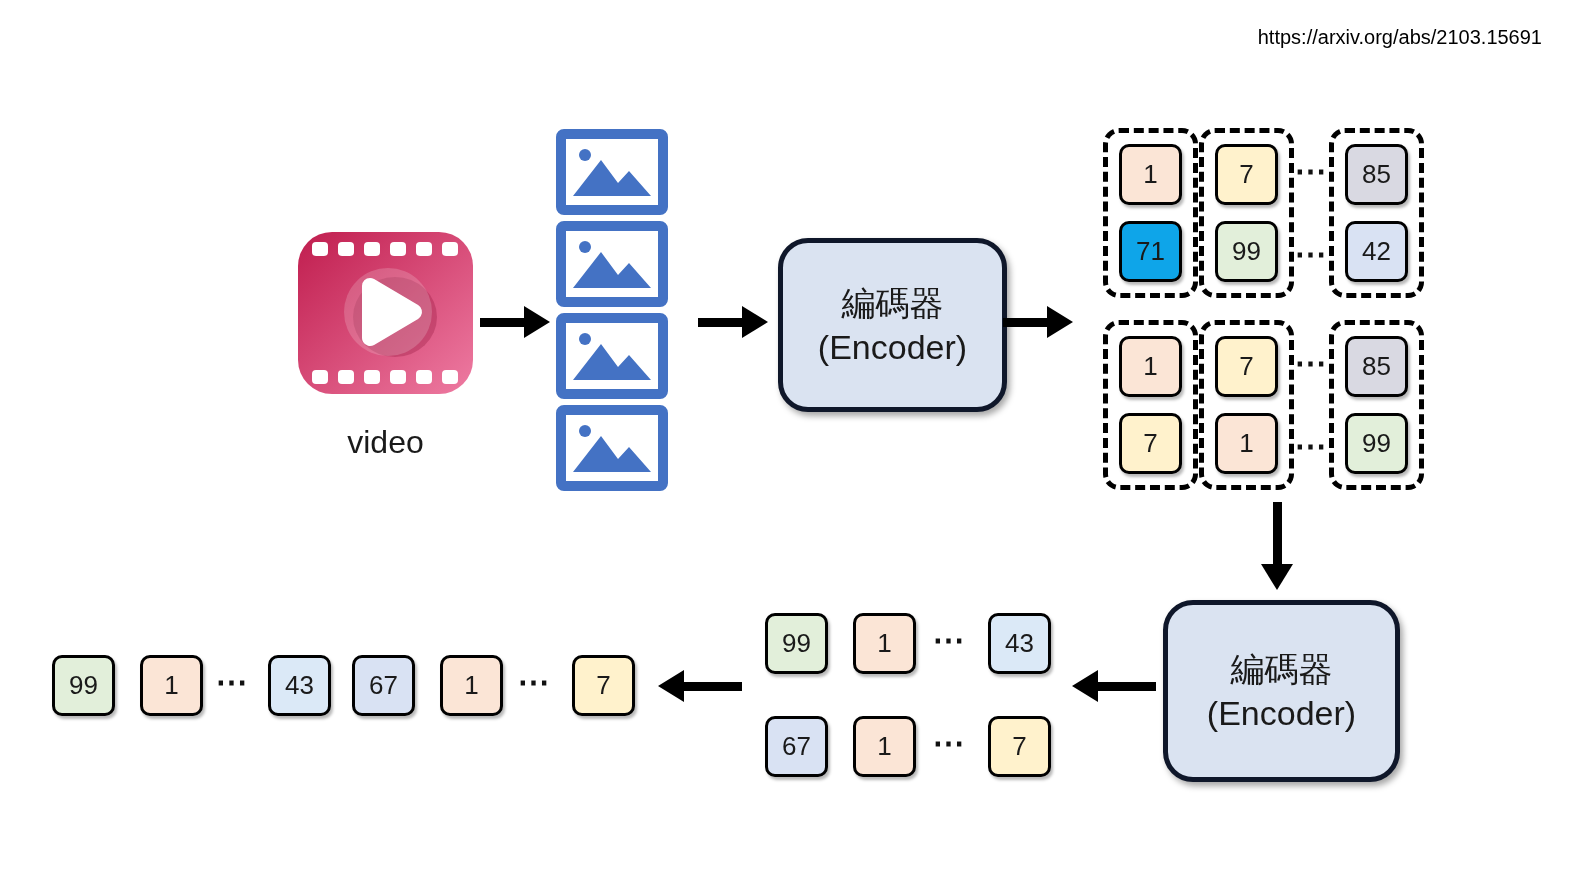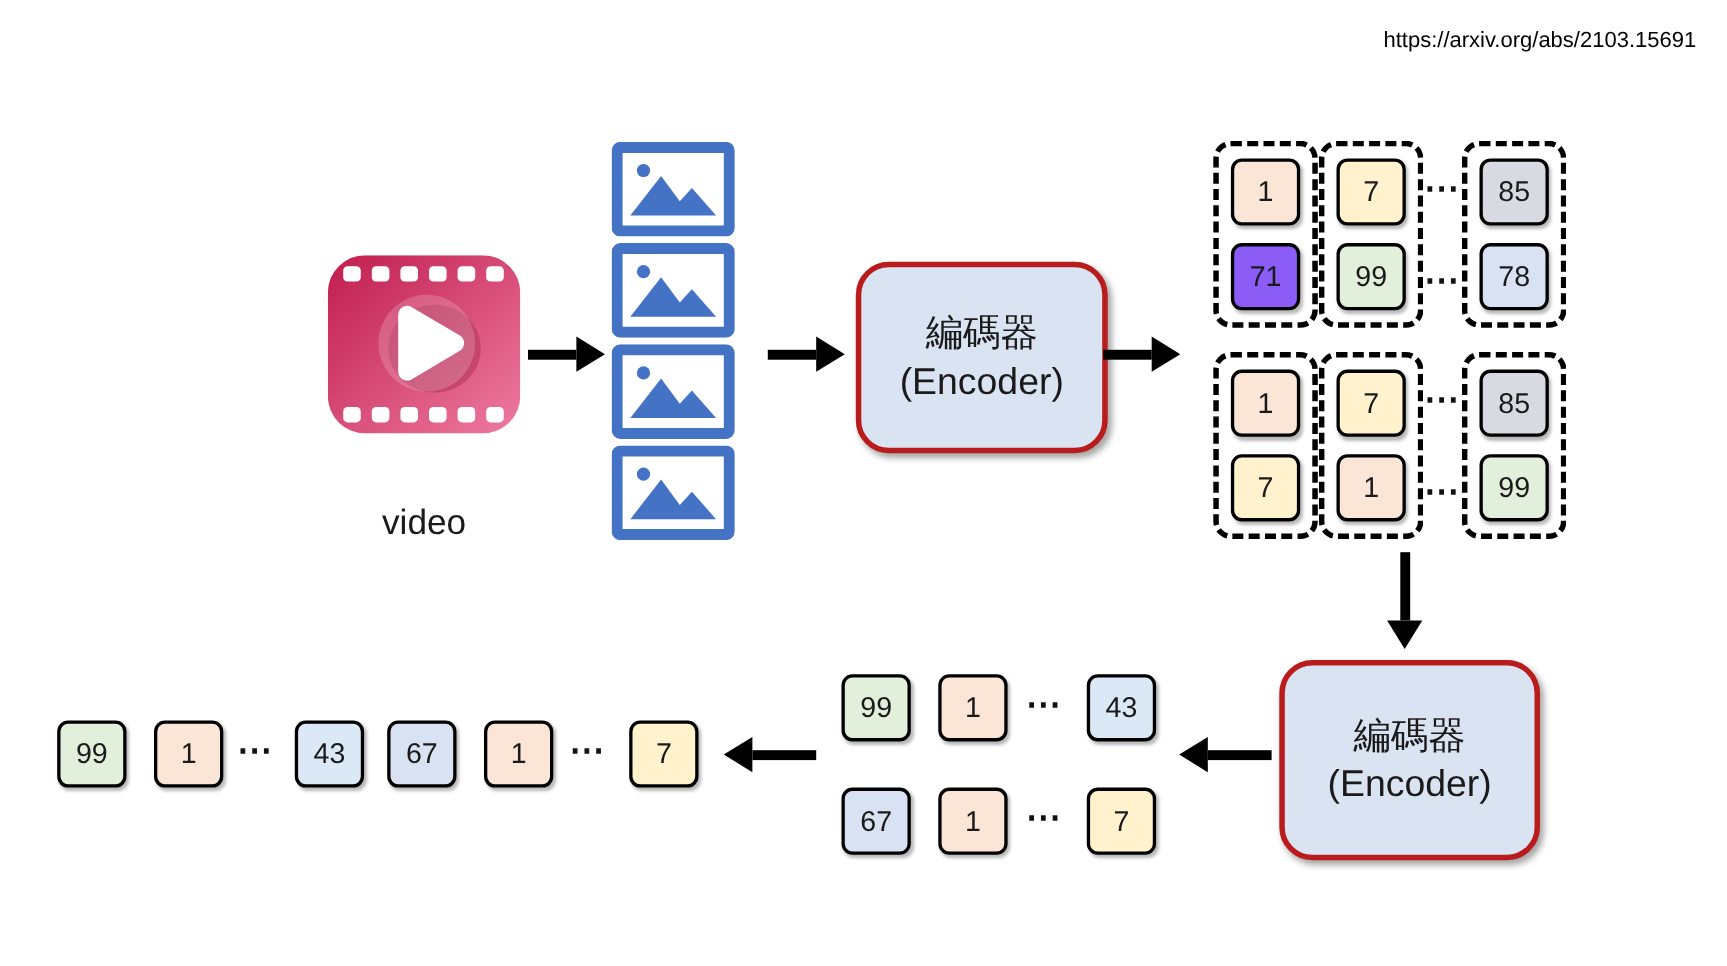--- a/index.html
+++ b/index.html
@@ -1,22 +1,22 @@
 <!DOCTYPE html>
 <html><head>
 <meta charset="utf-8">
 <style>
   html,body{margin:0;padding:0;background:#ffffff;}
   .canvas{position:relative;width:1570px;height:878px;background:#ffffff;font-family:"Liberation Sans",sans-serif;overflow:hidden;}
   .abs{position:absolute;}
   .arxiv-url{position:absolute;top:26px;right:28px;font-size:20px;font-weight:500;color:#000;}
-  .video-label{text-align:center;font-size:32px;color:#1a1a1a;margin-top:32px;}
+  .video-label{text-align:center;font-size:32px;color:#1a1a1a;}
   .frame-stack{display:flex;flex-direction:column;gap:6px;}
   .encoder{display:flex;flex-direction:column;align-items:center;justify-content:center;
-    border:5px solid #b91c1c;border-radius:30px;box-shadow:3px 4px 6px rgba(0,0,0,0.35);
+    border:5px solid #0f172a;border-radius:30px;box-shadow:3px 4px 6px rgba(0,0,0,0.35);
     font-size:34px;color:#1a1a1a;line-height:1.3;}
   .token{width:57px;height:55px;border:3px solid #000;border-radius:10px;
     box-shadow:2px 3px 3px rgba(0,0,0,0.28);display:flex;align-items:center;justify-content:center;
     font-size:26px;color:#1a1a1a;background:#eee;}
   .tubelet{position:absolute;width:95px;height:170px;border:5px dashed #000;border-radius:16px;
     display:flex;flex-direction:column;align-items:center;justify-content:space-between;
     padding:11px 0;box-sizing:border-box;}
   .dots{position:absolute;height:36px;display:flex;align-items:center;justify-content:center;
     font-size:32px;font-weight:700;color:#111;letter-spacing:1px;}
   .arrow-right,.arrow-left{height:32px;display:flex;align-items:center;}
@@ -120,40 +120,40 @@
 
   <div class="abs arrow-right" style="left:1003px;top:306px;width:70px">
     <div class="shaft"></div>
     <div class="head"></div>
   </div>
 
   <div class="tubelet" style="left:1103px;top:128px">
     <div class="token" style="background: rgb(251, 229, 214);">
         <span>1</span>
       </div>
-    <div class="token" style="background: #8b5cf6;">
+    <div class="token" style="background: #0ea5e9;">
         <span>71</span>
       </div>
   </div>
   <div class="tubelet" style="left:1199px;top:128px">
     <div class="token" style="background: rgb(255, 242, 204);">
         <span>7</span>
       </div>
     <div class="token" style="background: rgb(226, 239, 218);">
         <span>99</span>
       </div>
   </div>
   <div class="dots" style="left:1291px;top:153px;width:40px">⋯</div>
   <div class="dots" style="left:1291px;top:236px;width:40px">⋯</div>
   <div class="tubelet" style="left:1329px;top:128px">
     <div class="token" style="background: rgb(217, 217, 226);">
         <span>85</span>
       </div>
     <div class="token" style="background: rgb(217, 226, 243);">
-        <span>78</span>
+        <span>42</span>
       </div>
   </div>
 
   <div class="tubelet" style="left:1103px;top:320px">
     <div class="token" style="background: rgb(251, 229, 214);">
         <span>1</span>
       </div>
     <div class="token" style="background: rgb(255, 242, 204);">
         <span>7</span>
       </div>

